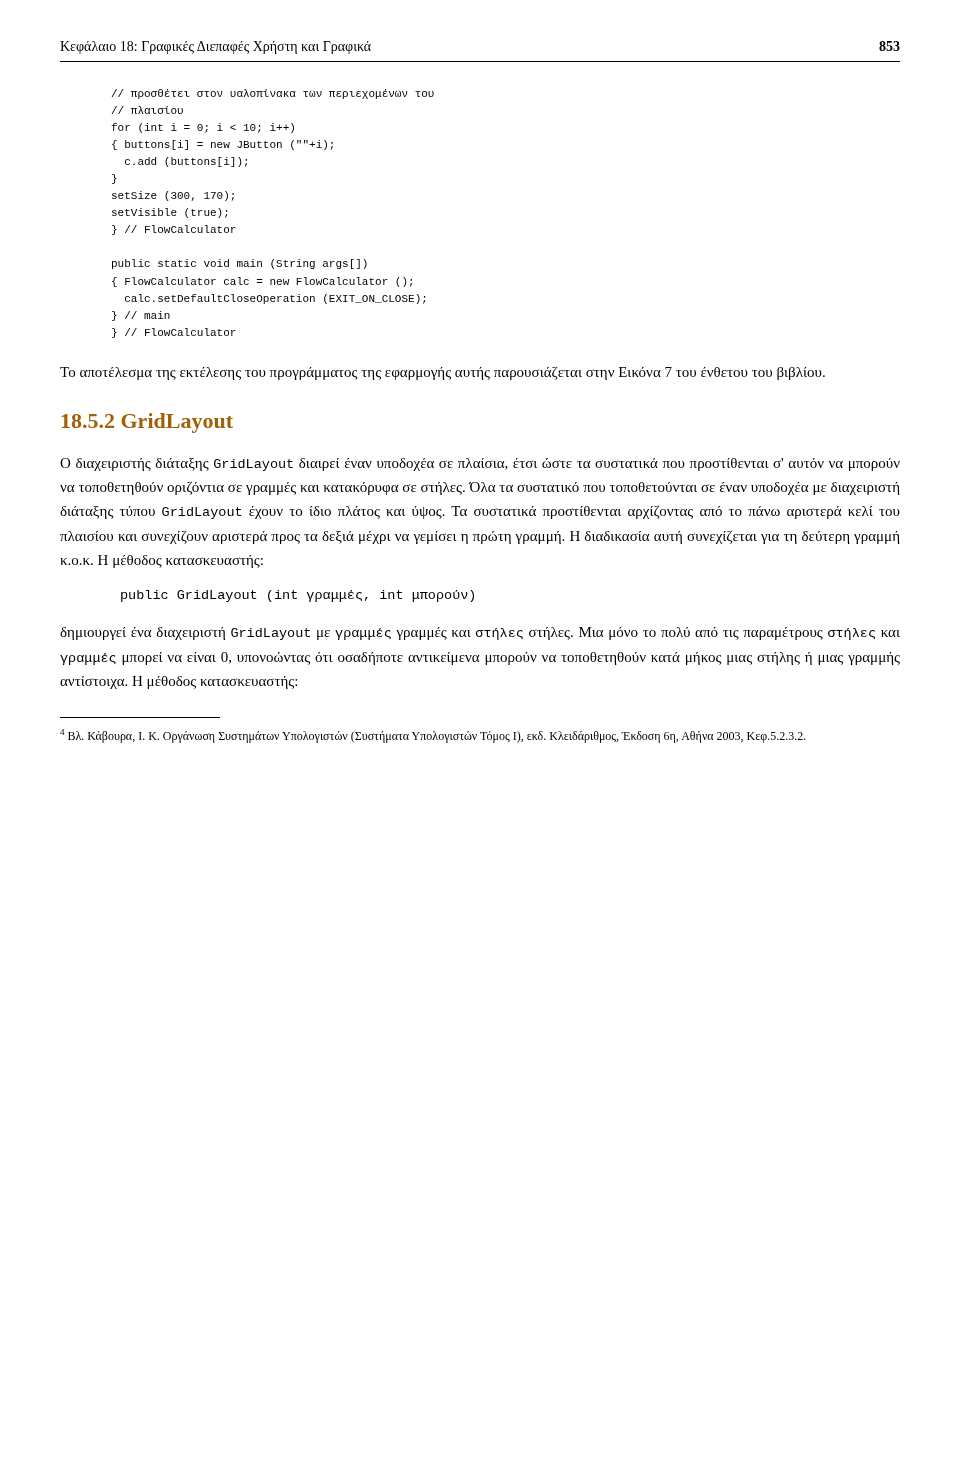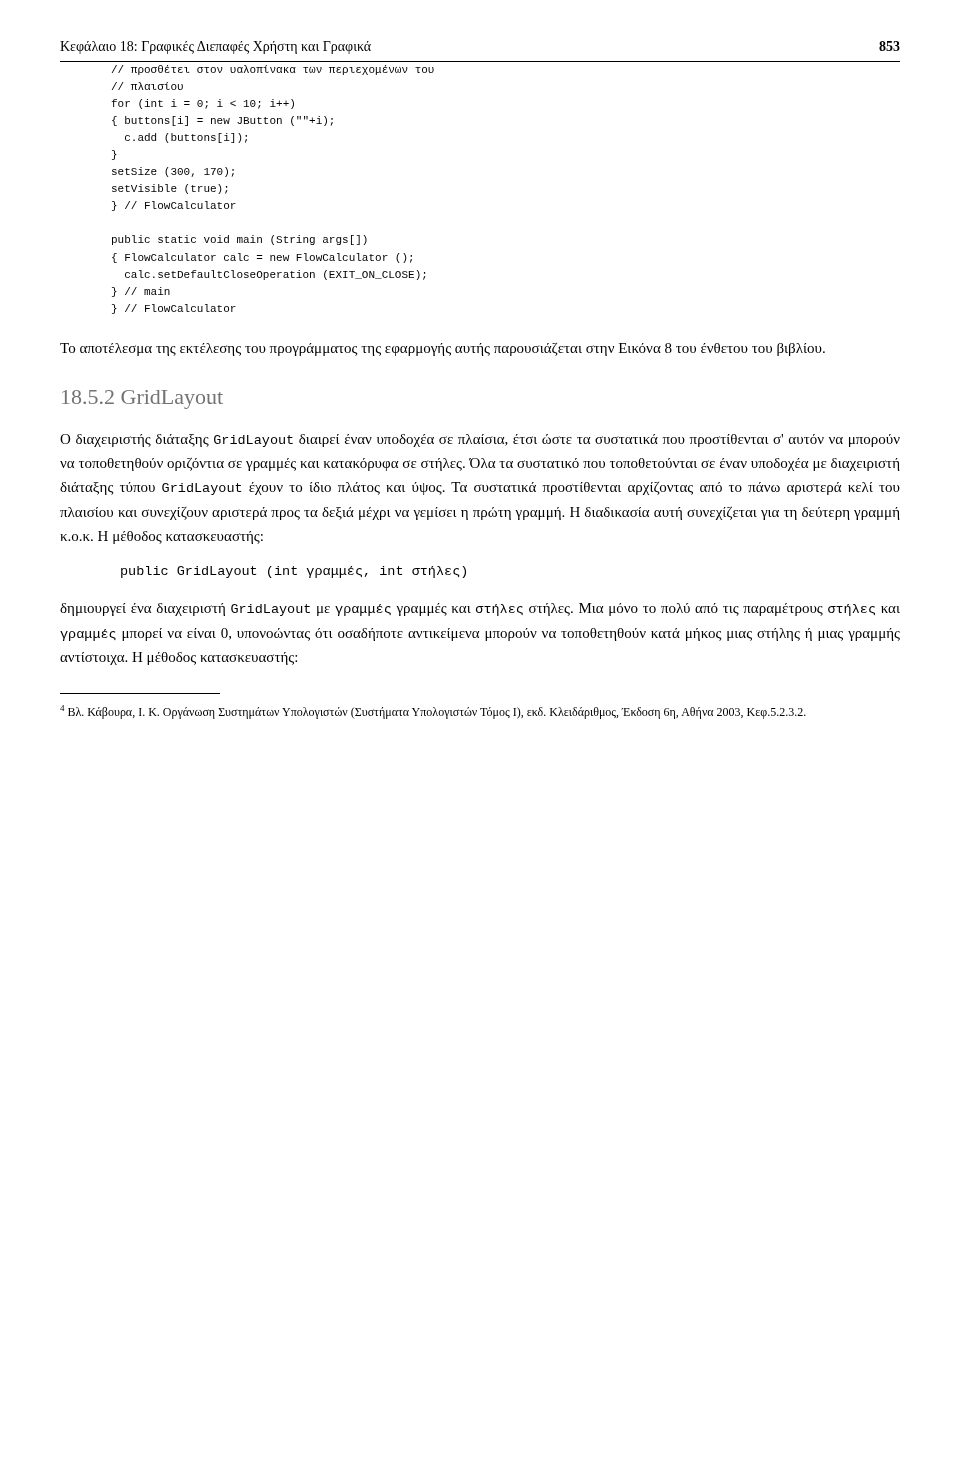--- a/index.html
+++ b/index.html
@@ -16,42 +16,43 @@
     .page {
       padding: 36px 60px 60px 60px;
       position: relative;
     }
     .header {
       display: flex;
       justify-content: space-between;
       align-items: baseline;
       border-bottom: 1px solid #000;
       padding-bottom: 4px;
+      margin-bottom: 24px;
     }
     .header-title {
       font-family: 'Times New Roman', Times, serif;
       font-size: 14px;
     }
     .header-page {
       font-family: 'Times New Roman', Times, serif;
       font-size: 14px;
       font-weight: bold;
     }
     .code-block {
       font-family: 'Courier New', Courier, monospace;
       font-size: 11px;
       line-height: 1.55;
       margin: 0 0 18px 51px;
       white-space: pre;
     }
     .section-heading {
       font-family: 'Times New Roman', Times, serif;
       font-size: 22px;
-      font-weight: normal;
-      color: #737373;
+      font-weight: bold;
+      color: #a16207;
       margin: 20px 0 14px 0;
     }
     .body-text {
       font-family: 'Times New Roman', Times, serif;
       font-size: 15px;
       line-height: 1.6;
       text-align: justify;
       margin-bottom: 12px;
     }
     .body-text .code-inline {
@@ -99,29 +100,29 @@
 setSize (300, 170);
 setVisible (true);
 } // FlowCalculator
 
 public static void main (String args[])
 { FlowCalculator calc = new FlowCalculator ();
   calc.setDefaultCloseOperation (EXIT_ON_CLOSE);
 } // main
 } // FlowCalculator</div>
 
-  <p class="body-text">Το αποτέλεσμα της εκτέλεσης του προγράμματος της εφαρμογής αυτής παρουσιάζεται στην Εικόνα 8 του ένθετου του βιβλίου.</p>
+  <p class="body-text">Το αποτέλεσμα της εκτέλεσης του προγράμματος της εφαρμογής αυτής παρουσιάζεται στην Εικόνα 7 του ένθετου του βιβλίου.</p>
 
   <div class="section-heading">
     <span>18.5.2</span>&nbsp;<span>GridLayout</span>
   </div>
 
   <p class="body-text">Ο διαχειριστής διάταξης <span class="code-inline">GridLayout</span> διαιρεί έναν υποδοχέα σε πλαίσια, έτσι ώστε τα συστατικά που προστίθενται σ' αυτόν να μπορούν να τοποθετηθούν οριζόντια σε γραμμές και κατακόρυφα σε στήλες. Όλα τα συστατικό που τοποθετούνται σε έναν υποδοχέα με διαχειριστή διάταξης τύπου <span class="code-inline">GridLayout</span> έχουν το ίδιο πλάτος και ύψος. Τα συστατικά προστίθενται αρχίζοντας από το πάνω αριστερά κελί του πλαισίου και συνεχίζουν αριστερά προς τα δεξιά μέχρι να γεμίσει η πρώτη γραμμή. Η διαδικασία αυτή συνεχίζεται για τη δεύτερη γραμμή κ.ο.κ. Η μέθοδος κατασκευαστής:</p>
 
-  <div class="constructor-line">public GridLayout (int γραμμές, int στήλες)</div>
+  <div class="constructor-line">public GridLayout (int γραμμές, int μπορούν)</div>
 
   <p class="body-text">δημιουργεί ένα διαχειριστή <span class="code-inline">GridLayout</span> με <span class="code-inline">γραμμές</span> γραμμές και <span class="code-inline">στήλες</span> στήλες. Μια μόνο το πολύ από τις παραμέτρους <span class="code-inline">στήλες</span> και <span class="code-inline">γραμμές</span> μπορεί να είναι 0, υπονοώντας ότι οσαδήποτε αντικείμενα μπορούν να τοποθετηθούν κατά μήκος μιας στήλης ή μιας γραμμής αντίστοιχα. Η μέθοδος κατασκευαστής:</p>
 
 
 
   <hr class="footnote-divider">
   <div class="footnote">
     <sup>4</sup> <span>Βλ. Κάβουρα, Ι. Κ. Οργάνωση Συστημάτων Υπολογιστών (Συστήματα Υπολογιστών Τόμος Ι), εκδ. Κλειδάριθμος, Έκδοση 6η, Αθήνα 2003, Κεφ.5.2.3.2.</span>
   </div>
 

